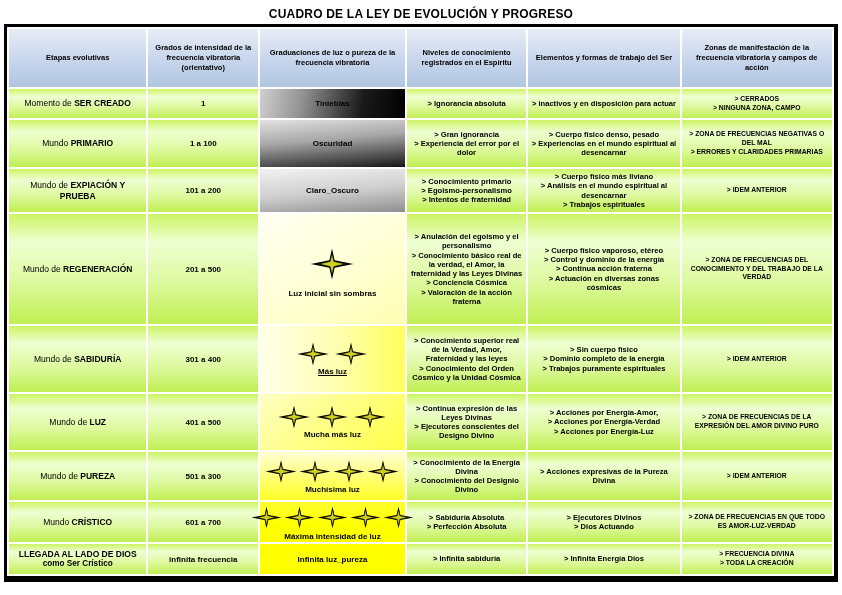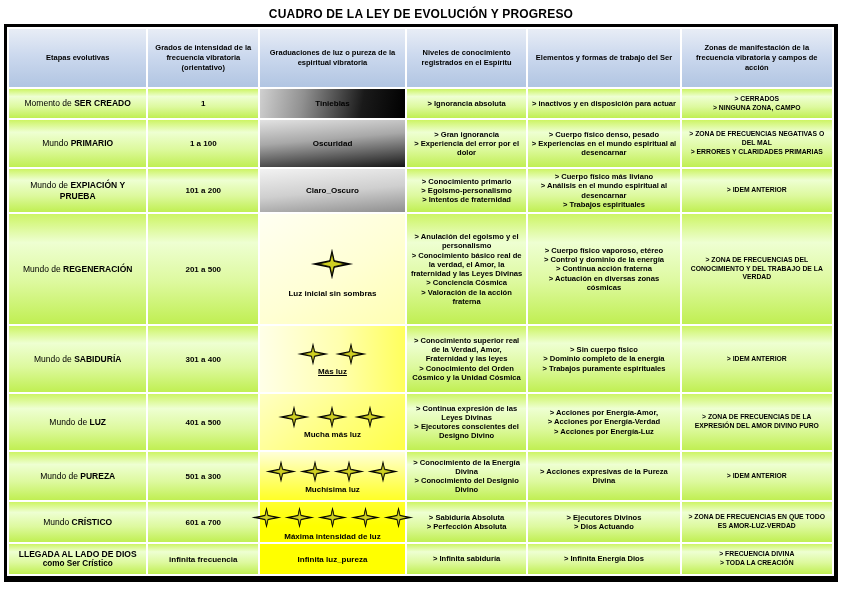--- a/index.html
+++ b/index.html
@@ -56,21 +56,21 @@
         <col style="width:13.5%">
         <col style="width:17.8%">
       <col style="width:14.7%">
         <col style="width:18.6%">
         <col style="width:18.5%">
     </colgroup>
     <thead id="thead">
         <tr>
           <th class="hdr">Etapas evolutivas</th>
           <th class="hdr">Grados de intensidad de la frecuencia vibratoria (orientativo)</th>
-          <th class="hdr">Graduaciones de luz o pureza de la espiritual vibratoria</th>
+          <th class="hdr">Graduaciones de luz o pureza de la frecuencia vibratoria</th>
           <th class="hdr">Niveles de conocimiento registrados en el Espíritu</th>
           <th class="hdr">Elementos y formas de trabajo del Ser</th>
           <th class="hdr">Zonas de manifestación de la frecuencia vibratoria y campos de acción</th>
         </tr>
       </thead>
     <tbody id="tbody">
         <tr style="height: 29px;">
           <td class="cell green stage">
             <div class="stage-line"><span class="stage-prefix">Momento de </span><span class="stage-strong">SER CREADO</span></div>
           </td>

